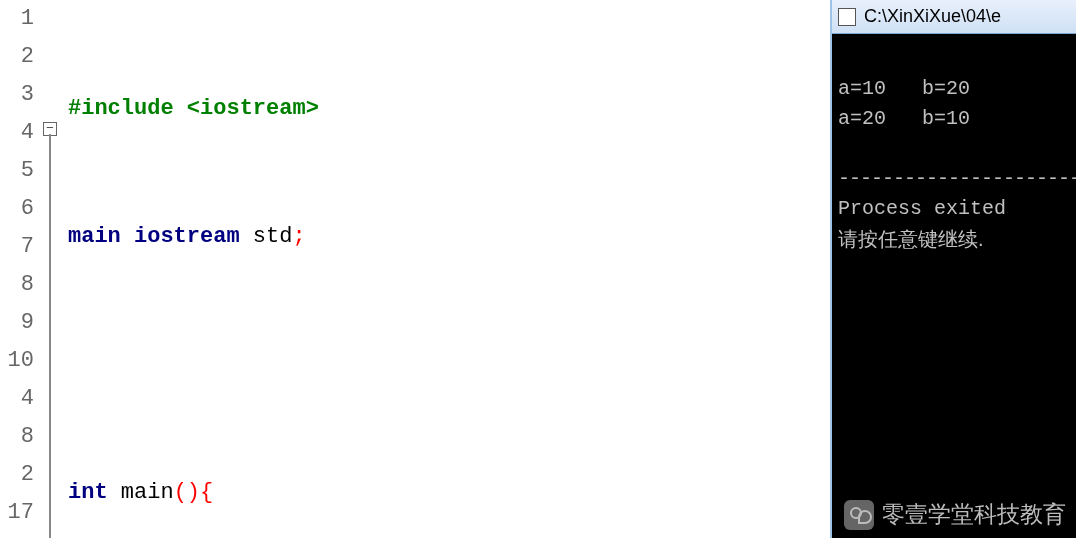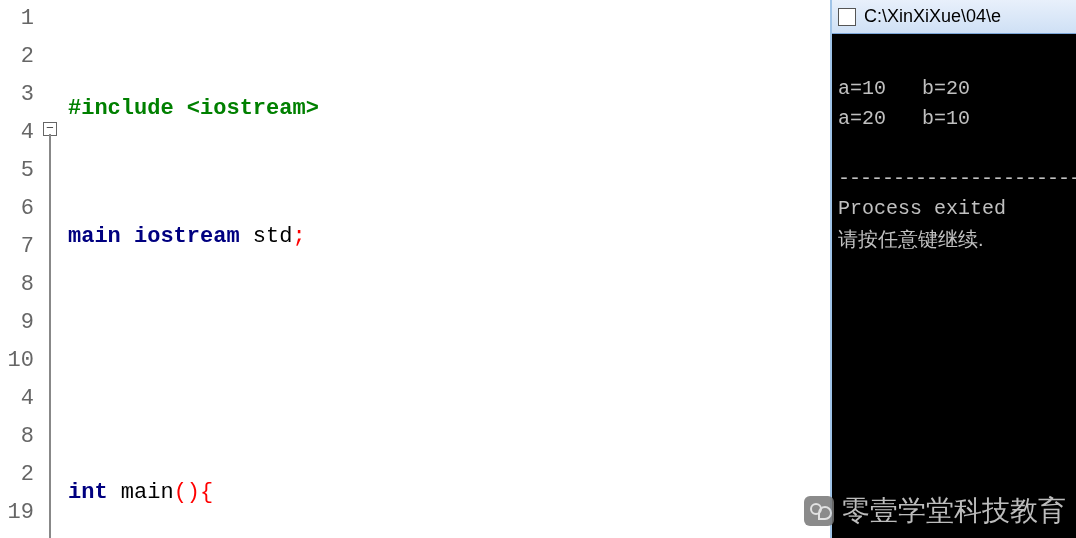--- a/index.html
+++ b/index.html
@@ -106,21 +106,21 @@
   .console-body .cn { font-family: "Microsoft YaHei","SimSun",sans-serif; }
   .watermark {
     position: absolute;
     right: 10px;
     bottom: 8px;
     display: flex;
     align-items: center;
     gap: 8px;
     color: #ddd;
     font-family: "Microsoft YaHei",sans-serif;
-    font-size: 28px;
+    font-size: 23px;
     opacity: 0.85;
   }
   .wm-icon {
     width: 30px; height: 30px;
     background: #777;
     border-radius: 6px;
     position: relative;
   }
   .wm-icon::before {
     content:""; position:absolute; left:6px; top:7px; width:8px; height:8px;
@@ -142,21 +142,21 @@
     <div class="ln">4</div>
     <div class="ln">5</div>
     <div class="ln">6</div>
     <div class="ln">7</div>
     <div class="ln">8</div>
     <div class="ln">9</div>
     <div class="ln">10</div>
     <div class="ln">4</div>
     <div class="ln">8</div>
     <div class="ln">2</div>
-    <div class="ln">19</div>
+    <div class="ln">17</div>
   </div>
   <div class="fold-col">
     <div class="fold-box">−</div>
     <div class="fold-line"></div>
   </div>
   <div class="code">
     <div class="cl"><span class="tok-pre">#include </span><span class="tok-inc">&lt;iostream&gt;</span></div>
     <div class="cl"><span class="tok-key">main</span> <span class="tok-key">iostream</span><span class="tok-ident"> std</span><span class="tok-op">;</span></div>
     <div class="cl"></div>
     <div class="cl"><span class="tok-key">int</span><span class="tok-ident"> main</span><span class="tok-op">(</span><span class="tok-op">)</span><span class="tok-op">{</span></div>

